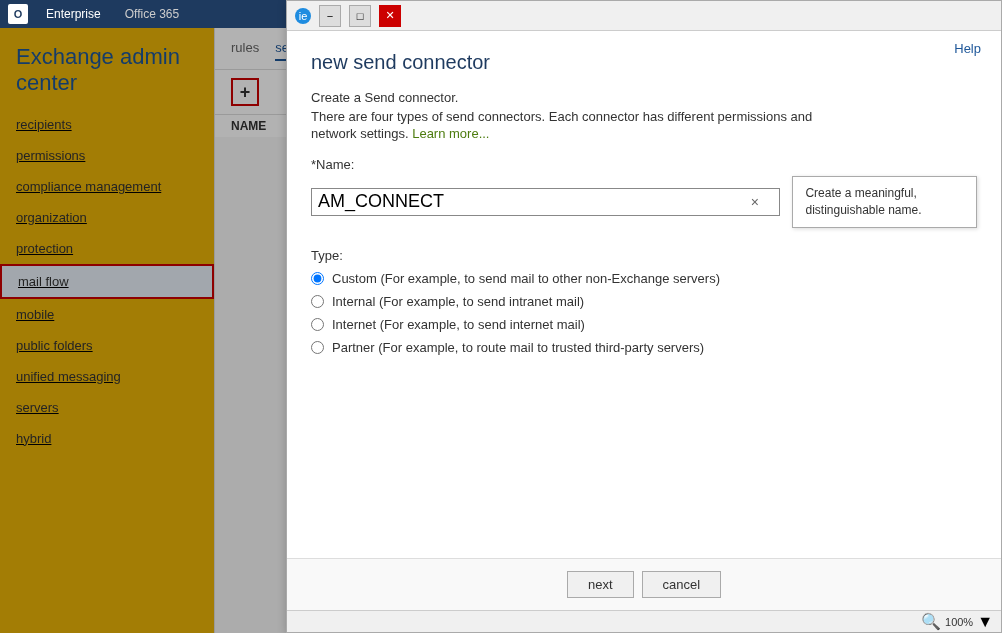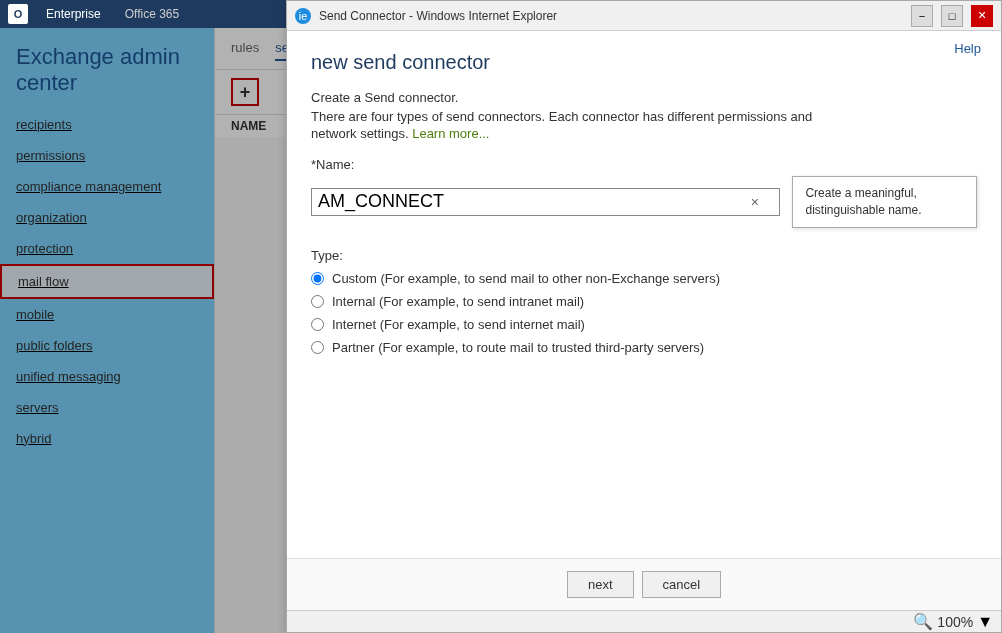--- a/index.html
+++ b/index.html
@@ -37,21 +37,21 @@
 
     
     .main-layout {
       display: flex;
       height: calc(633px - 28px);
     }
 
     
     .sidebar {
       width: 215px;
-      background: #7dd3fc;
+      background: #eab308;
       border-right: 1px solid #ddd;
       display: flex;
       flex-direction: column;
       padding-top: 0;
     }
     .sidebar-title {
       color: #1e5799;
       font-size: 22px;
       font-weight: 300;
       padding: 16px 16px 12px 16px;
@@ -235,21 +235,21 @@
     .status-bar {
       height: 22px;
       background: #f0f0f0;
       border-top: 1px solid #ccc;
       display: flex;
       align-items: center;
       justify-content: flex-end;
       padding: 0 8px;
       gap: 4px;
     }
-    .status-zoom { font-size: 14px; color: #333; }
+    .status-zoom { font-size: 11px; color: #333; }
   </style>
 </head>
 <body>
 
 <div class="top-bar">
   <div class="top-bar-logo">
     <span>O</span>
   </div>
   <div class="top-bar-tabs">
     <span class="top-bar-tab active">Enterprise</span>
@@ -299,21 +299,20 @@
 <div style="position:absolute; top:28px; left:0; right:0; bottom:0; pointer-events:none;">
   <div class="dialog-overlay" style="pointer-events:none;"></div>
 </div>
 
 <div class="dialog-window">
 
   <div class="dialog-titlebar">
     <div class="dialog-icon">
       <span>ie</span>
     </div>
-    <span class="dialog-title-text">Send Connector - Windows Internet Explorer</span>
     <div class="dialog-btn">−</div>
     <div class="dialog-btn">□</div>
     <div class="dialog-btn close-btn">✕</div>
   </div>
 
   <div class="dialog-body">
     <span class="dialog-help">Help</span>
 
     <div class="dialog-heading">new send connector</div>
 

